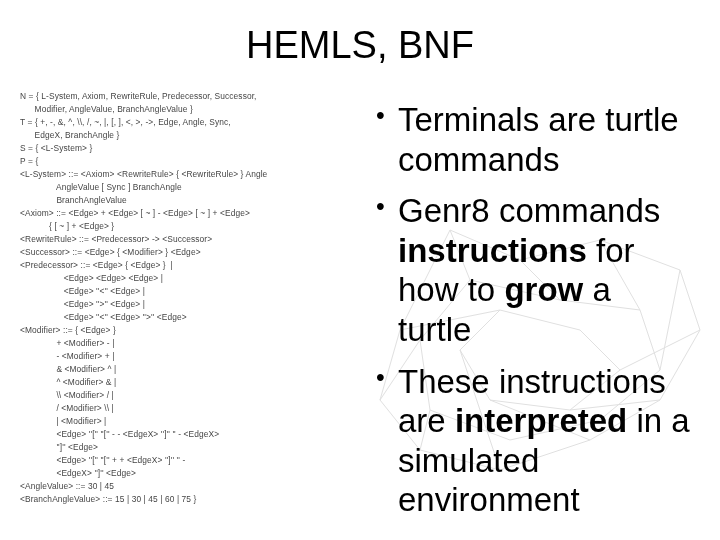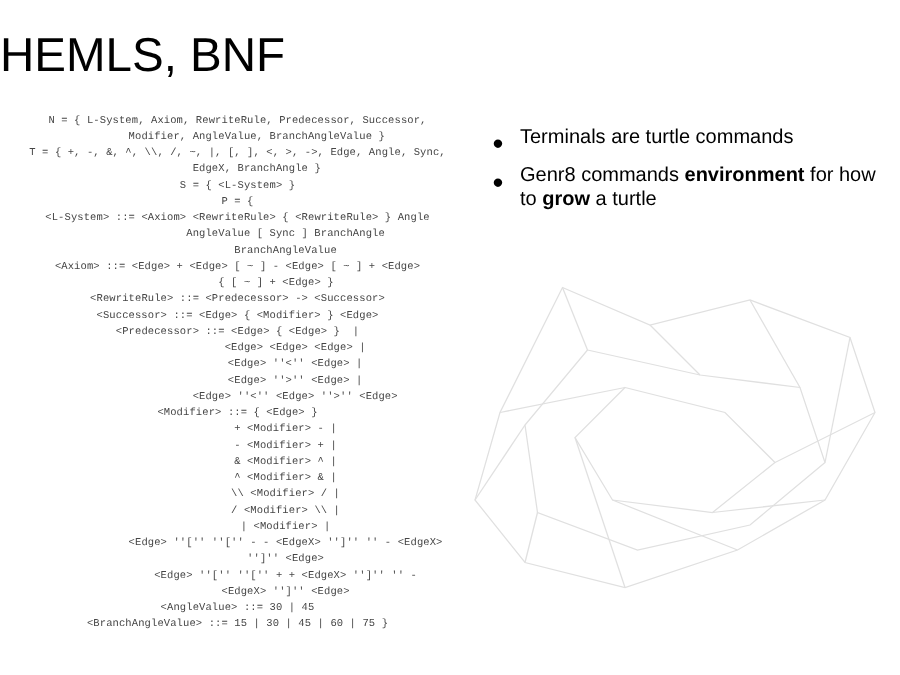--- a/index.html
+++ b/index.html
@@ -17,43 +17,42 @@
     position: relative;
     width: 720px;
     height: 540px;
     box-sizing: border-box;
   }
   .title {
     position: absolute;
     top: 24px;
     left: 0;
     right: 0;
-    text-align: left;
+    text-align: center;
     font-size: 38px;
     font-weight: normal;
   }
   .left-pane {
     position: absolute;
     left: 20px;
     top: 90px;
     width: 340px;
-    font-family: Liberation Mono, monospace;
+    font-family: Liberation Sans, sans-serif;
     font-size: 8.4px;
     line-height: 1.55;
     color: #454545;
     white-space: pre;
     letter-spacing: 0.1px;
-    text-align: center;
   }
   .bullets {
     position: absolute;
-    left: 390px;
+    left: 372px;
     top: 100px;
     width: 320px;
-    font-size: 16px;
+    font-size: 33px;
     line-height: 1.2;
   }
   .bullets ul {
     list-style: none;
     margin: 0;
     padding: 0;
   }
   .bullets li {
     position: relative;
     padding-left: 26px;
@@ -130,17 +129,18 @@
 <span>               &lt;Edge&gt; ''['' ''['' - - &lt;EdgeX&gt; '']'' '' - &lt;EdgeX&gt;</span>
 <span>               '']'' &lt;Edge&gt;</span>
 <span>               &lt;Edge&gt; ''['' ''['' + + &lt;EdgeX&gt; '']'' '' -</span>
 <span>               &lt;EdgeX&gt; '']'' &lt;Edge&gt;</span>
 <span>&lt;AngleValue&gt; ::= 30 | 45</span>
 <span>&lt;BranchAngleValue&gt; ::= 15 | 30 | 45 | 60 | 75 }</span></div>
 
   <div class="bullets">
     <ul>
       <li><span>Terminals are turtle commands</span></li>
-      <li><span>Genr8 commands </span><span class="bold">environment</span><span> for how to </span><span class="bold">grow</span><span> a turtle</span></li>
+      <li><span>Genr8 commands </span><span class="bold">instructions</span><span> for how to </span><span class="bold">grow</span><span> a turtle</span></li>
+      <li><span>These instructions are </span><span class="bold">interpreted</span><span> in a simulated environment</span></li>
     </ul>
   </div>
 
 </div>
 
 </body></html>

